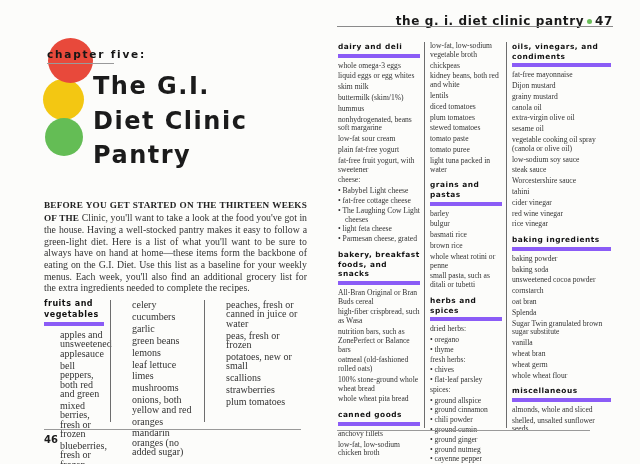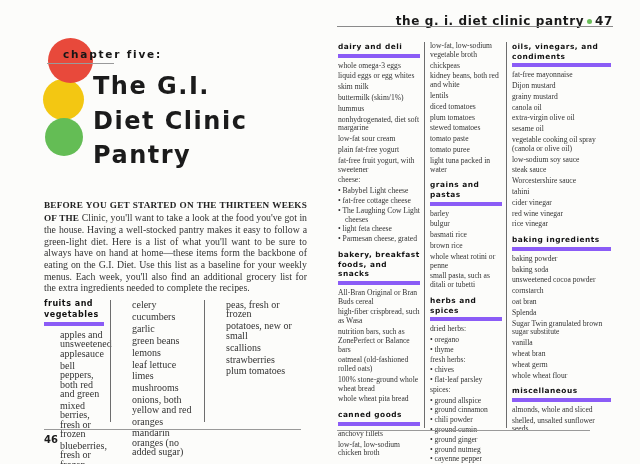--- a/index.html
+++ b/index.html
@@ -12,21 +12,21 @@
     overflow:hidden;
   }
 
   
   .circle { position:absolute; border-radius:50%; }
 
   
   .chapter-label {
     position:absolute; left:47px; top:48px; z-index:3;
     font-family:"DejaVu Sans", sans-serif; font-weight:bold;
-    font-size:10.5px; letter-spacing:1.8px; color:#161616;margin-left:16px;
+    font-size:10.5px; letter-spacing:1.8px; color:#161616;
   }
   .chapter-underline { position:absolute; left:47px; top:63px; width:67px; height:1px; background:#9a9a9a; z-index:3; }
 
   
   .title {
     position:absolute; left:93px; top:69px;
     font-family:"DejaVu Sans", sans-serif; font-weight:bold;
     font-size:24px; line-height:34.5px; letter-spacing:1.5px; color:#1b1b1b;
     white-space:nowrap;
   }
@@ -111,20 +111,21 @@
       <div class="li">lemons</div>
       <div class="li">leaf lettuce</div>
       <div class="li">limes</div>
       <div class="li">mushrooms</div>
       <div class="li">onions, both yellow and red</div>
       <div class="li">oranges</div>
       <div class="li">mandarin oranges (no added sugar)</div>
     </div>
   <div class="vrule" style="left:204px; top:300px; height:122px;"></div>
   <div class="col left-list" style="left:210px; top:300px; width:90px;">
+      <div class="li">peaches, fresh or canned in juice or water</div>
       <div class="li">peas, fresh or frozen</div>
       <div class="li">potatoes, new or small</div>
       <div class="li">scallions</div>
       <div class="li">strawberries</div>
       <div class="li">plum tomatoes</div>
     </div>
 
   <div class="hrule" style="left:44px; top:429px; width:257px;"></div>
   <div class="page-num-left">46</div>
 </div>
@@ -136,21 +137,21 @@
   </div>
   <div class="hrule" style="left:337px; top:26px; width:276px; background:#8a8a8a;"></div>
 
   <div class="col" style="left:338px; top:42px; width:82px;">
       <div class="lh">dairy and deli</div>
       <div class="li">whole omega-3 eggs</div>
       <div class="li">liquid eggs or egg whites</div>
       <div class="li">skim milk</div>
       <div class="li">buttermilk (skim/1%)</div>
       <div class="li">hummus</div>
-      <div class="li">nonhydrogenated, diet soft margarine</div>
+      <div class="li">nonhydrogenated, beans soft margarine</div>
       <div class="li">low-fat sour cream</div>
       <div class="li">plain fat-free yogurt</div>
       <div class="li">fat-free fruit yogurt, with sweetener</div>
       <div class="li">cheese:</div>
       <div class="lb">• Babybel Light cheese</div>
       <div class="lb">• fat-free cottage cheese</div>
       <div class="lb">• The Laughing Cow Light cheeses</div>
       <div class="lb">• light feta cheese</div>
       <div class="lb">• Parmesan cheese, grated</div>
       <div class="lh">bakery, breakfast foods, and snacks</div>

